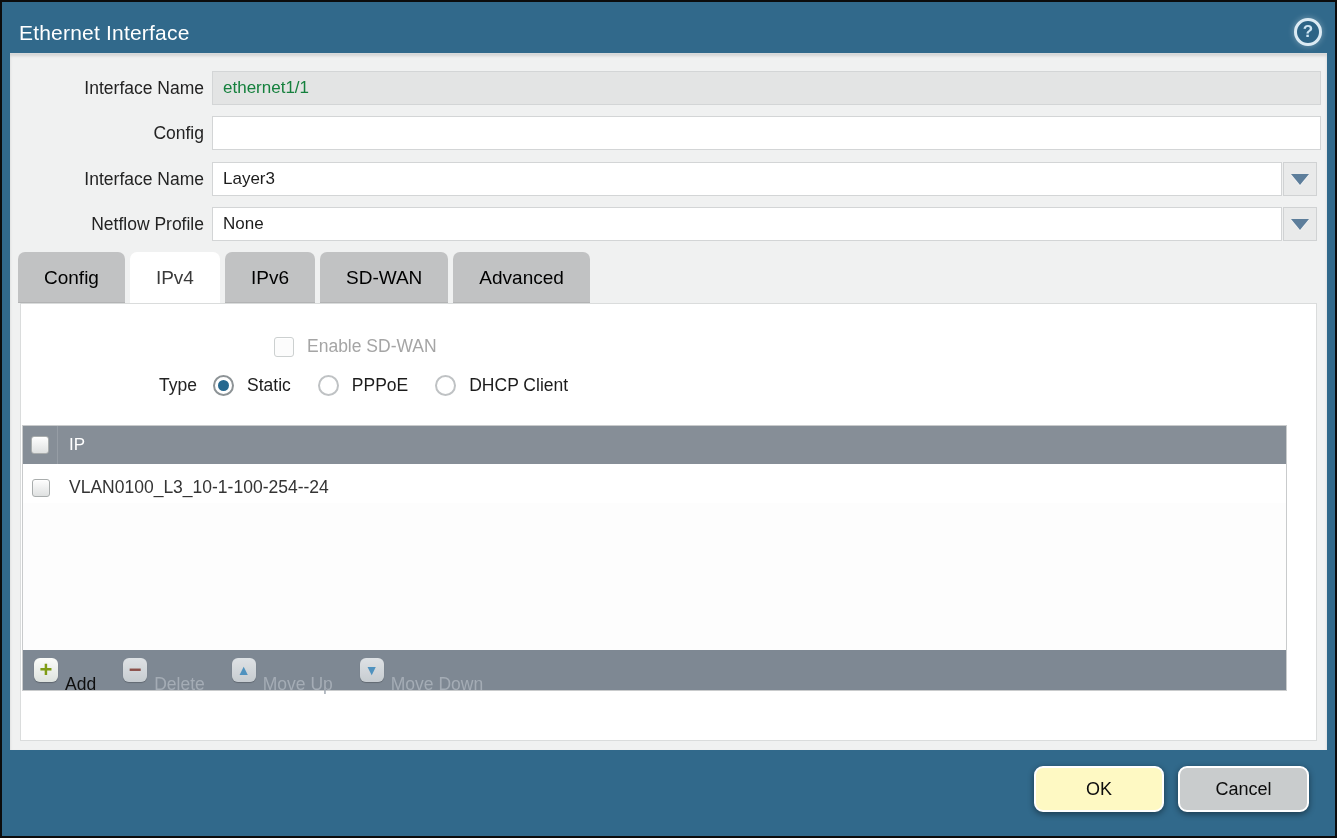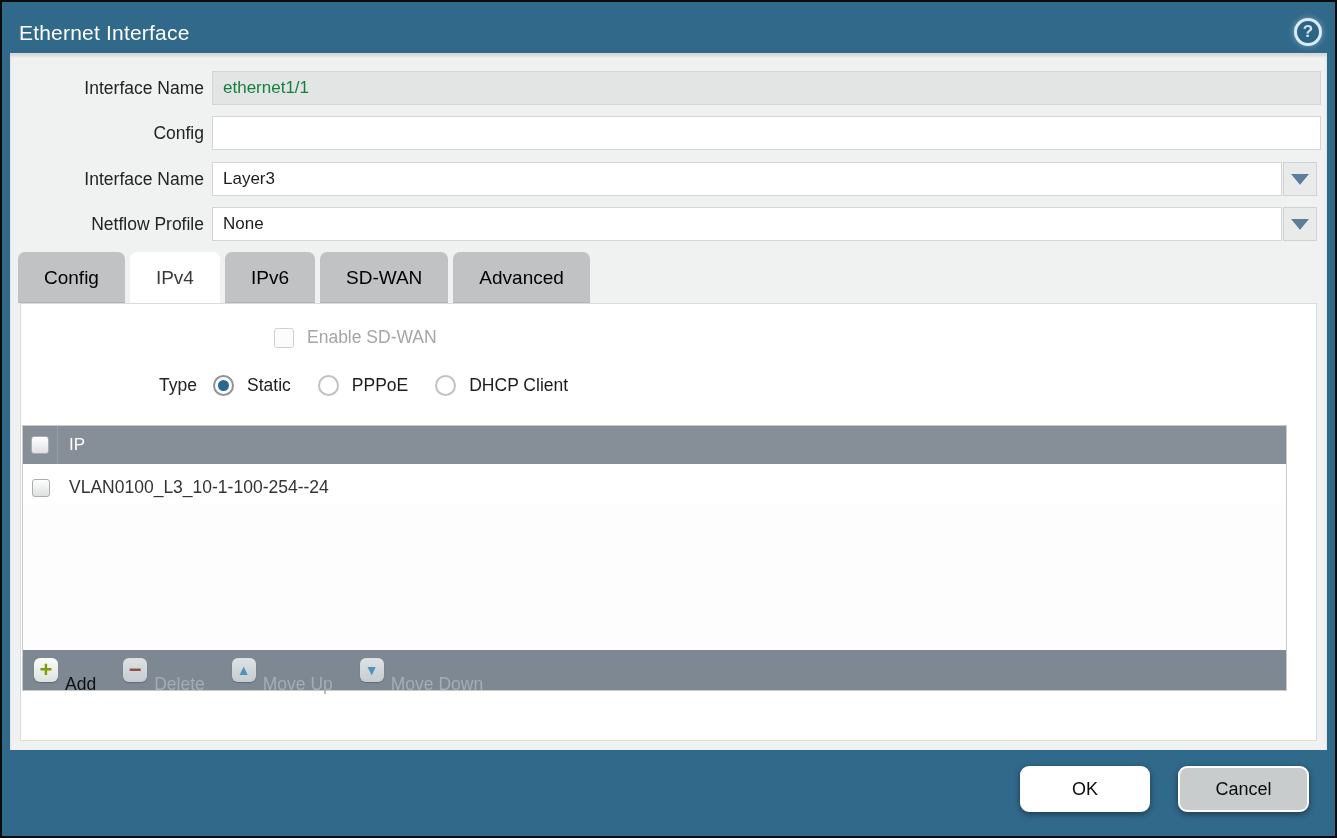--- a/index.html
+++ b/index.html
@@ -38,21 +38,21 @@
          font-size:19px; border-radius:7px 7px 0 0; border-bottom:1px solid #b2b3b4; cursor:pointer; }
   .tab.active { background:#ffffff; border-bottom:1px solid #ffffff; color:#3a3a3a; }
 
   .panel { position:absolute; left:10px; top:249px; right:10px; bottom:9px; background:#ffffff;
            border:1px solid #dadcdc; z-index:2; }
 
   
   .checkbox { width:20px; height:20px; border:1px solid #a9adad; border-radius:3px;
               background:linear-gradient(#fefefe,#dfe1e1); box-shadow:inset 0 1px 1px rgba(255,255,255,.9); }
   .checkbox.disabled { border-color:#ccd0d0; background:#fcfcfc; }
-  .sdwan-row { position:absolute; left:209px; top:23px; display:flex; align-items:flex-end; gap:13px;padding-left:44px; }
+  .sdwan-row { position:absolute; left:209px; top:32px; display:flex; align-items:flex-end; gap:13px;padding-left:44px; }
   .sdwan-label { color:#a5a5a5; font-size:17.5px; }
 
   .type-row { position:absolute; left:0; top:68px; height:26px; display:flex; align-items:center; }
   .type-label { width:192px; text-align:right; color:#232323; font-size:17.5px; padding-right:16px; }
   .radio-group { display:flex; align-items:center; gap:13px; margin-right:27px; cursor:pointer; }
   .radio { width:21px; height:21px; border-radius:50%; background:#ffffff; border:2px solid #bfc2c4;
            display:flex; align-items:center; justify-content:center; }
   .radio.selected { border-color:#8d9396; }
   .radio .dot { width:11px; height:11px; border-radius:50%; background:#26688f; }
   .radio-label { color:#1c1c1c; font-size:17.5px; }
@@ -83,21 +83,21 @@
   .icon-up, .icon-down { color:#4a94c4; font-size:14px; line-height:14px; }
   .tool-label { font-size:17.5px; color:#0e0e0e;margin-top:28px; }
   .tool-btn.disabled .tool-label { color:#a4acb5; }
 
   .helper-text { position:absolute; left:17px; top:398px; color:#787878; font-size:15.5px; }
 
   
   .footer-btn { position:absolute; top:764px; height:46px; border-radius:9px; border:2px solid #ffffff;
                 font-size:18px; color:#0d0d0d; font-family:inherit; cursor:pointer;
                 box-shadow:0 2px 6px rgba(0,0,0,.45); }
-  .ok-btn { right:185px; width:130px; background:#ffffff; }
+  .ok-btn { right:171px; width:130px; background:#fef9c3; }
   .cancel-btn { right:26px; width:131px; background:#c9cccd; }
 </style>
 </head>
 <body>
 
 <div class="dialog">
 
   <div class="titlebar">
     <div class="title">Ethernet Interface</div>
     <div class="help-btn">?</div>

